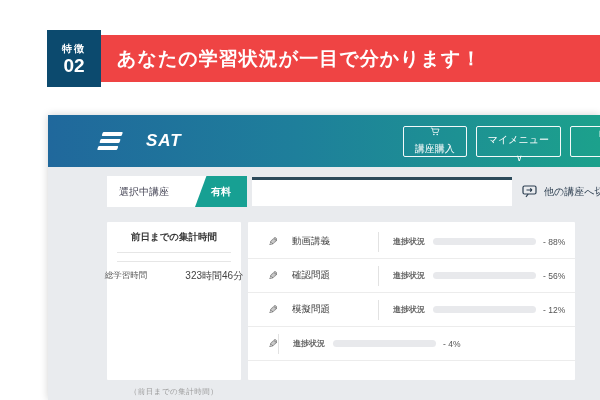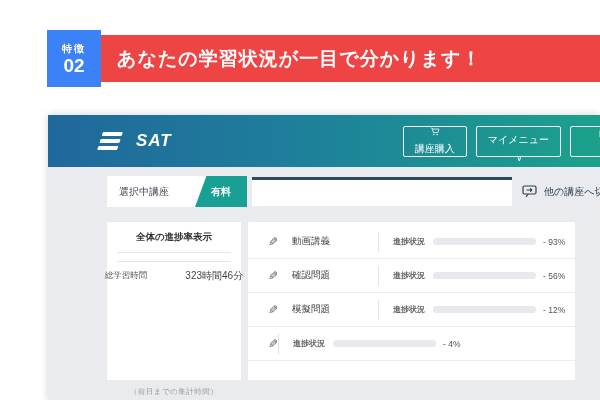--- a/index.html
+++ b/index.html
@@ -15,37 +15,37 @@
   .banner {
     position:absolute; left:101px; top:35px; right:0; height:47px;
     background:#ef4444; display:flex; align-items:center;
   }
   .banner-title {
     color:#fff; font-size:19px; font-weight:bold; margin-left:16px;
     letter-spacing:1px; white-space:nowrap;
   }
   .feature-box {
     position:absolute; left:47px; top:30px; width:54px; height:57px;
-    background:#3b82f6; color:#fff; display:flex; flex-direction:column;
+    background:#0c4a6e; color:#fff; display:flex; flex-direction:column;
     align-items:center; justify-content:center; z-index:2;
   }
   .feature-tag { font-size:10px; font-weight:bold; letter-spacing:2px; }
   .feature-num { font-size:19px; font-weight:bold; line-height:1.05; }
 
   
   .app {
     position:absolute; left:48px; top:115px; width:552px; height:285px;
     background:#e9ebee; box-shadow:0 0 8px rgba(0,0,0,0.18); overflow:hidden;
   }
   .app-header {
     height:52px; display:flex; align-items:center;
     background:linear-gradient(90deg,#20689c 0%,#1e7f9b 45%,#1ca18c 100%);
     padding:0 0 0 52px;
   }
-  .logo { display:flex; align-items:center; gap:16px; }
+  .logo { display:flex; align-items:center; gap:26px; }
   .logo-bars { display:flex; flex-direction:column; gap:3px; transform:skewX(-18deg); }
   .logo-bars span { display:block; width:20px; height:4px; background:#fff; border-radius:1px; }
   .logo-text { color:#fff; font-size:17px; font-weight:bold; font-style:italic; letter-spacing:1px; }
 
   .header-buttons { margin-left:auto; display:flex; gap:9px; align-items:center; }
   .hbtn {
     border:1px solid rgba(255,255,255,0.95); color:#fff; background:transparent;
     height:31px; display:flex; align-items:center; gap:6px; padding:0 11px;
     font-size:10px; border-radius:2px; cursor:pointer; white-space:nowrap;
     font-family:inherit;
@@ -189,38 +189,38 @@
           <path d="M4 11.8l2.2-2.8" stroke="#2c3e50" stroke-width="1.2" fill="none"></path>
           <path d="M4.5 5h5.5m0 0-1.8-1.7M10 5l-1.8 1.7" stroke="#2c3e50" stroke-width="1.1" fill="none"></path>
         </svg>
         <span>他の講座へ切</span>
       </button>
     </div>
 
     <div class="cards">
 
       <div class="card left-card">
-        <div class="left-card-title">全体の進捗率表示</div>
+        <div class="left-card-title">前日までの集計時間</div>
         <hr class="hr">
         <hr class="hr">
         <div class="total-row">
           <span class="total-label">総学習時間</span>
           <span class="vdiv"></span>
           <span class="total-value">323時間46分</span>
         </div>
       </div>
 
       <div class="card right-card">
         <div class="p-row">
           <span class="pencil">✎</span>
           <span class="p-label">動画講義</span>
           <span class="p-vdiv"></span>
           <span class="p-status">進捗状況</span>
           <span class="bar-track"><span class="bar-fill" style="width: 88%;"></span></span>
-          <span class="p-pct">- 93%</span>
+          <span class="p-pct">- 88%</span>
         </div>
         <div class="p-row">
           <span class="pencil">✎</span>
           <span class="p-label">確認問題</span>
           <span class="p-vdiv"></span>
           <span class="p-status">進捗状況</span>
           <span class="bar-track"><span class="bar-fill" style="width: 56%;"></span></span>
           <span class="p-pct">- 56%</span>
         </div>
         <div class="p-row">

